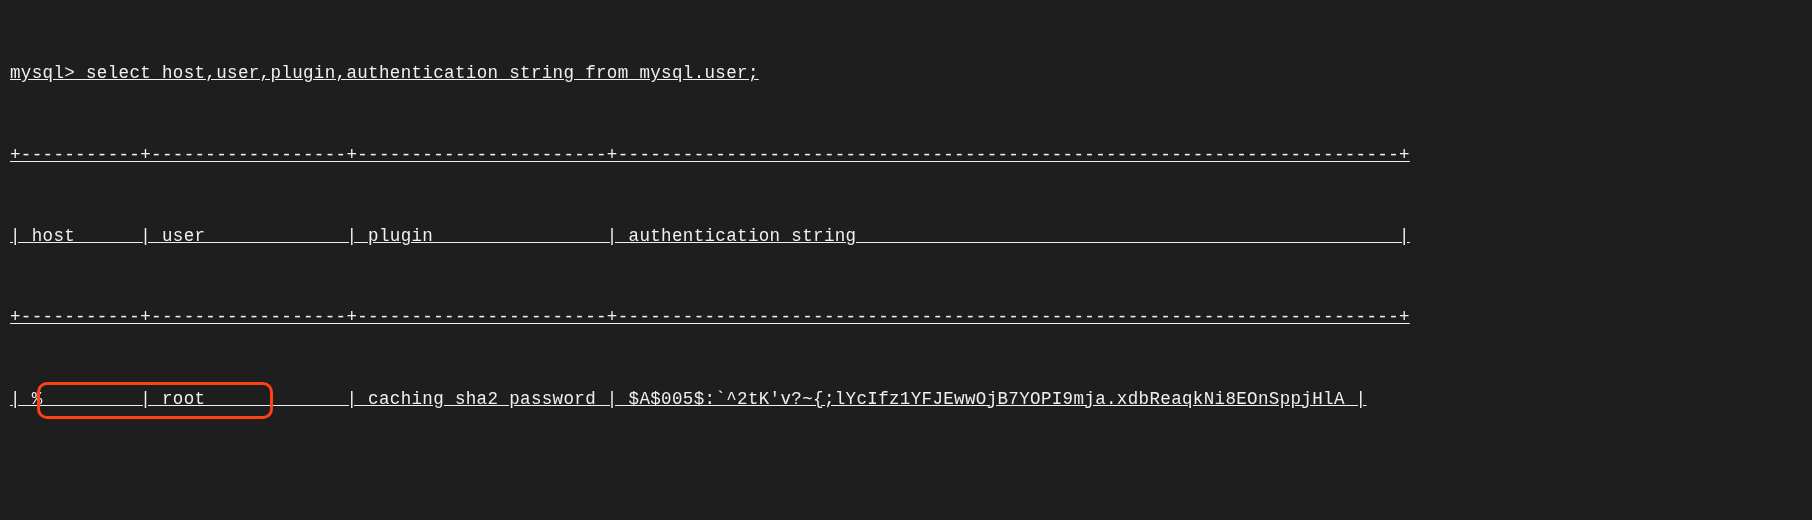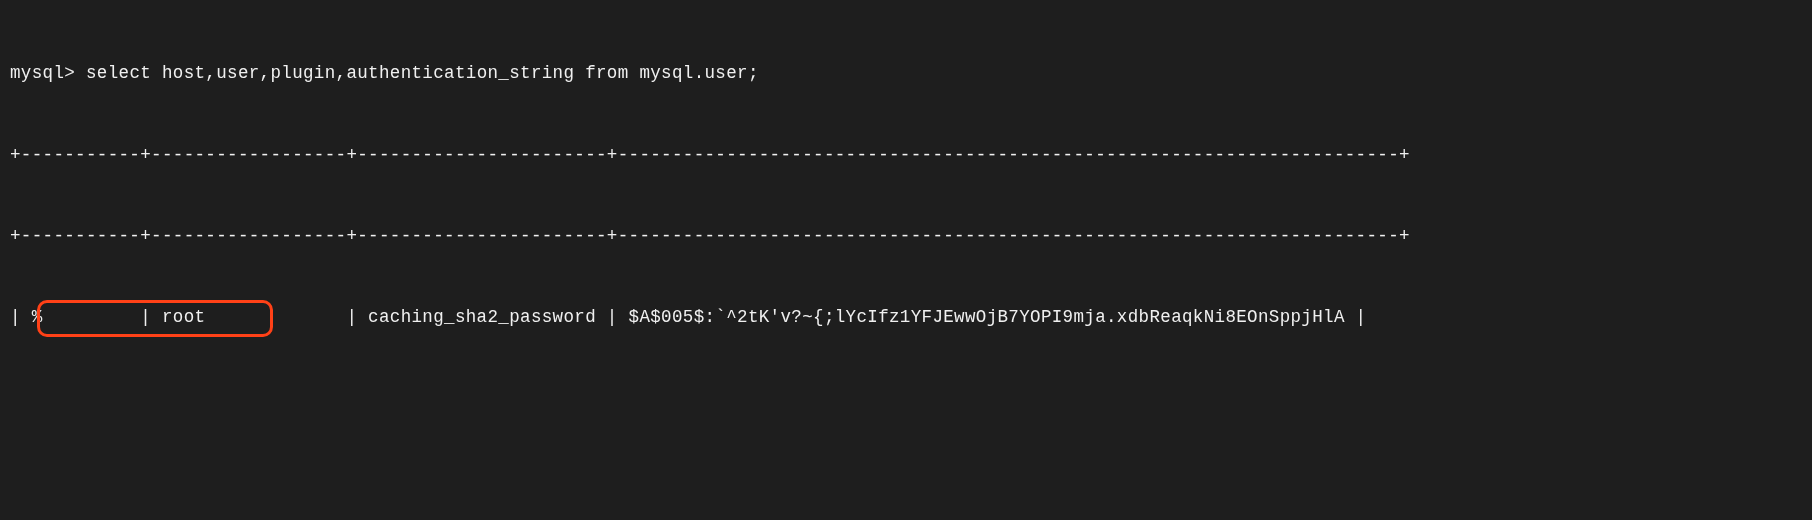--- a/index.html
+++ b/index.html
@@ -9,35 +9,36 @@
     color: #f0f0f0;
     font-family: ui-monospace, SFMono-Regular, "SF Mono", Menlo, Consolas, "Liberation Mono", monospace;
     font-size: 17.5px;
     line-height: 1.55;
     letter-spacing: 0.02em;
   }
   .term {
     padding: 6px 10px 12px 10px;
     white-space: pre;
   }
-  .row { display: block; }
+  .row { display: block; text-decoration: underline; }
   .highlight-box {
     position: absolute;
     border: 3px solid #ff4117;
     border-radius: 10px;
     pointer-events: none;
   }
   .root-rel { position: relative; }
 </style>
 </head>
 <body>
 
 <div class="term root-rel">
   <span class="row"><span>mysql&gt; </span><span>select host,user,plugin,authentication_string from mysql.user;</span></span>
   <span class="row">+-----------+------------------+-----------------------+------------------------------------------------------------------------+</span>
+  <span class="row">| host      | user             | plugin                | authentication_string                                                  |</span>
   <span class="row">+-----------+------------------+-----------------------+------------------------------------------------------------------------+</span>
   <span class="row root-rel">| %         | root             | caching_sha2_password | $A$005$:`^2tK'v?~{;lYcIfz1YFJEwwOjB7YOPI9mja.xdbReaqkNi8EOnSppjHlA |<span id="hl" class="highlight-box" style="left: 27px; top: -4px; width: 230px; height: 31px;"></span></span>
   
   
   
   
   
 </div>
 
 </body></html>

